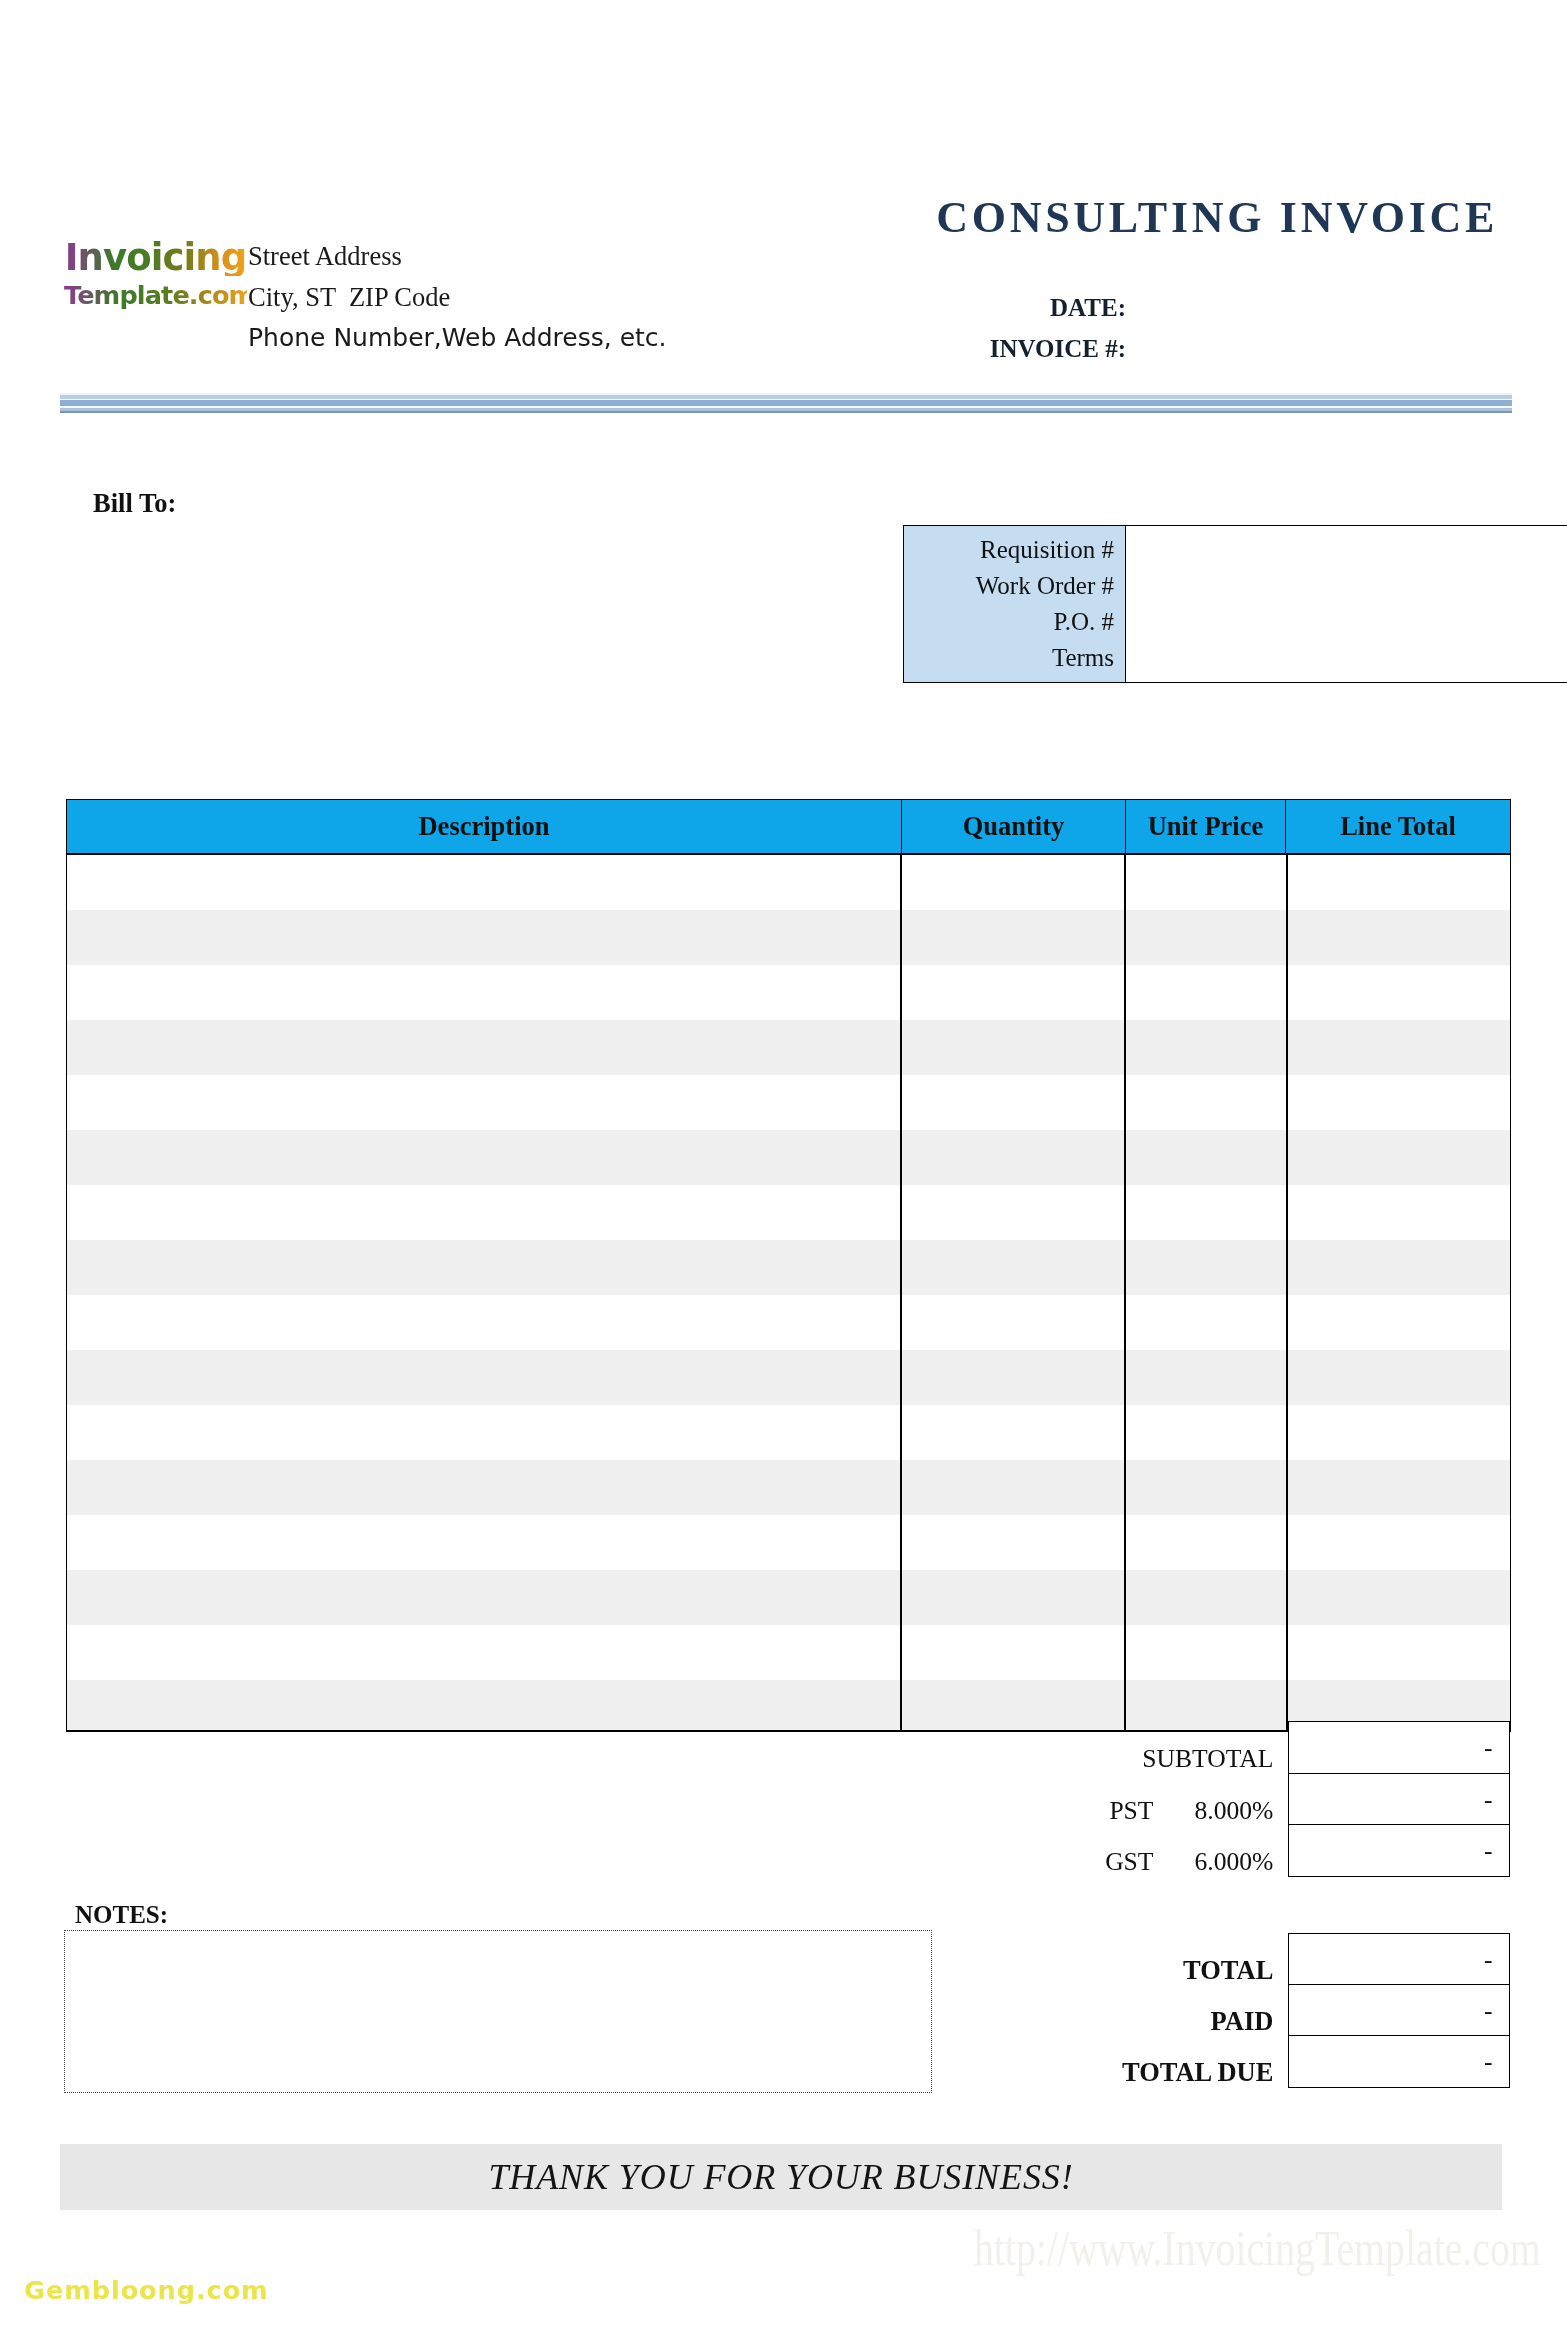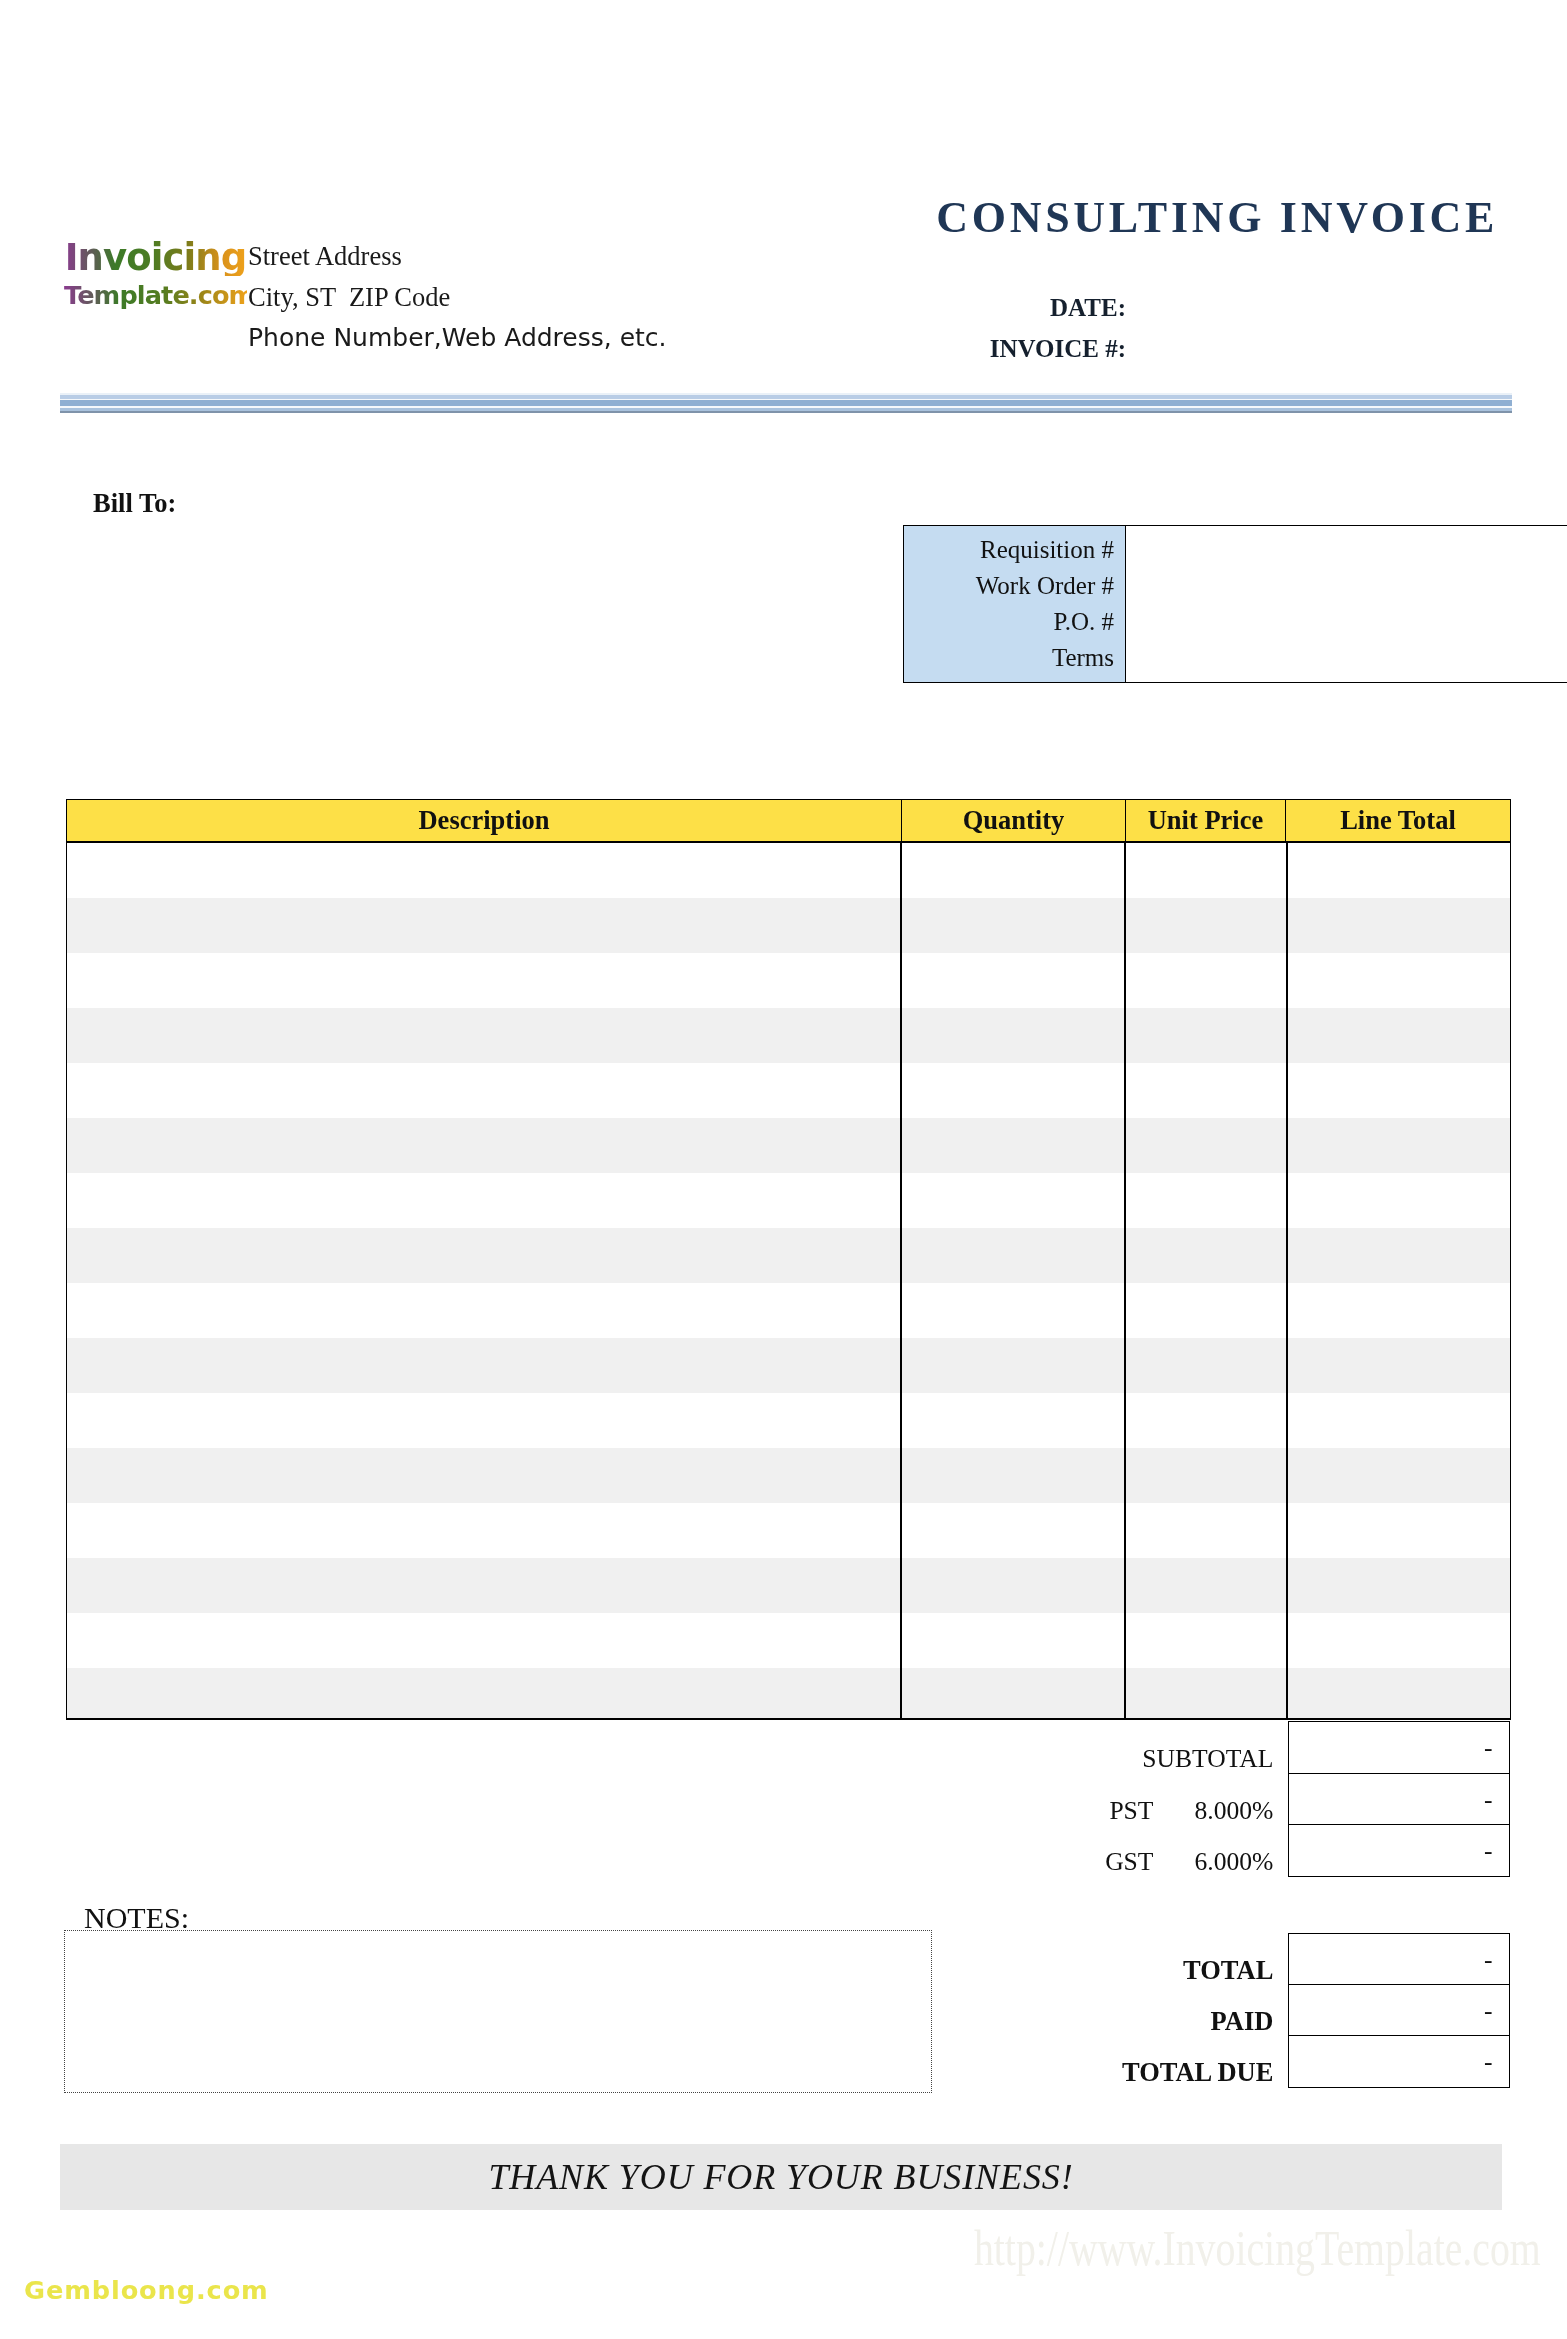--- a/index.html
+++ b/index.html
@@ -34,21 +34,21 @@
   .bill-to { position:absolute; left:93px; top:488px; font-size:26.5px; font-weight:bold; }
   
   .order-info { position:absolute; left:903px; top:525px; width:682px; height:158px;
                 border:1.8px solid #000; box-sizing:border-box; display:flex; }
   .oi-labels { width:222px; background:#C5DCF1; border-right:1.8px solid #000; box-sizing:border-box;
                display:flex; flex-direction:column; justify-content:space-around;
                padding:5.5px 11px 5.5px 0; text-align:right; font-size:25px; }
   .oi-values { flex:1; background:#fff; }
   
   .items { position:absolute; left:66px; top:799px; width:1445px; }
-  .it-header { height:44px; display:flex; background:#fde047; border:1.8px solid #000;
+  .it-header { height:56px; display:flex; background:#0ea5e9; border:1.8px solid #000;
                border-bottom:2.7px solid #000; box-sizing:border-box; font-weight:bold;
                font-size:26.5px; align-items:center; text-align:center; }
   .it-h { border-right:1.8px solid #000; box-sizing:border-box; height:100%;
           display:flex; align-items:center; justify-content:center; }
   .it-h:last-child { border-right:none; }
   .col-desc { width:835px; } .col-qty { width:224px; } .col-unit { width:160px; } .col-line { flex:1; }
   .it-body { height:877px; border-left:1.8px solid #000; border-right:1.8px solid #000;
              border-bottom:2.7px solid #000; box-sizing:border-box; position:relative;
              background:repeating-linear-gradient(to bottom,#ffffff 0 55px,#F0F0F0 55px 110px); }
   .vline { position:absolute; top:0; bottom:0; width:1.8px; background:#000; }
@@ -57,21 +57,21 @@
   .t-row { position:absolute; left:959px; width:551px; height:53px; display:flex; align-items:flex-end; }
   .t-labels { flex:1; display:flex; justify-content:flex-end; align-items:center;
               gap:41px; padding-right:14.6px; font-size:25.6px; }
   .t-box { width:222px; height:53px; border:1.8px solid #000; box-sizing:border-box; background:#fff;
            display:flex; align-items:center; justify-content:flex-end; padding-right:16.4px;
            font-size:25.6px; }
   .r-sub { top:1721px; } .r-pst { top:1773px; } .r-gst { top:1824px; }
   .r-total { top:1933px; } .r-paid { top:1984px; } .r-due { top:2035px; }
   .bold-label { font-weight:bold; font-size:26.5px; }
   
-  .notes-label { position:absolute; left:75px; top:1901px; font-size:30px; font-weight:normal;margin-left:9px; }
+  .notes-label { position:absolute; left:75px; top:1901px; font-size:25px; font-weight:bold; }
   .notes-box { position:absolute; left:64px; top:1930px; width:868px; height:163px;
                border:1.8px dotted #444; box-sizing:border-box; background:#fff; }
   
   .footer-bar { position:absolute; left:60px; top:2144px; width:1442px; height:66px;
                 background:#E7E7E7; display:flex; align-items:center; justify-content:center;
                 font-style:italic; font-size:36px; letter-spacing:0.9px; color:#141414; }
   .watermark { position:absolute; right:27.4px; top:2219px; font-size:51px; color:#F1F0EA;
                white-space:nowrap; transform:scaleX(0.78); transform-origin:right center; }
   .credit { position:absolute; left:24px; top:2275px; font-size:25.6px; font-weight:bold;
             color:#EAE54B; font-family:"DejaVu Sans", sans-serif; letter-spacing:0.9px; }

